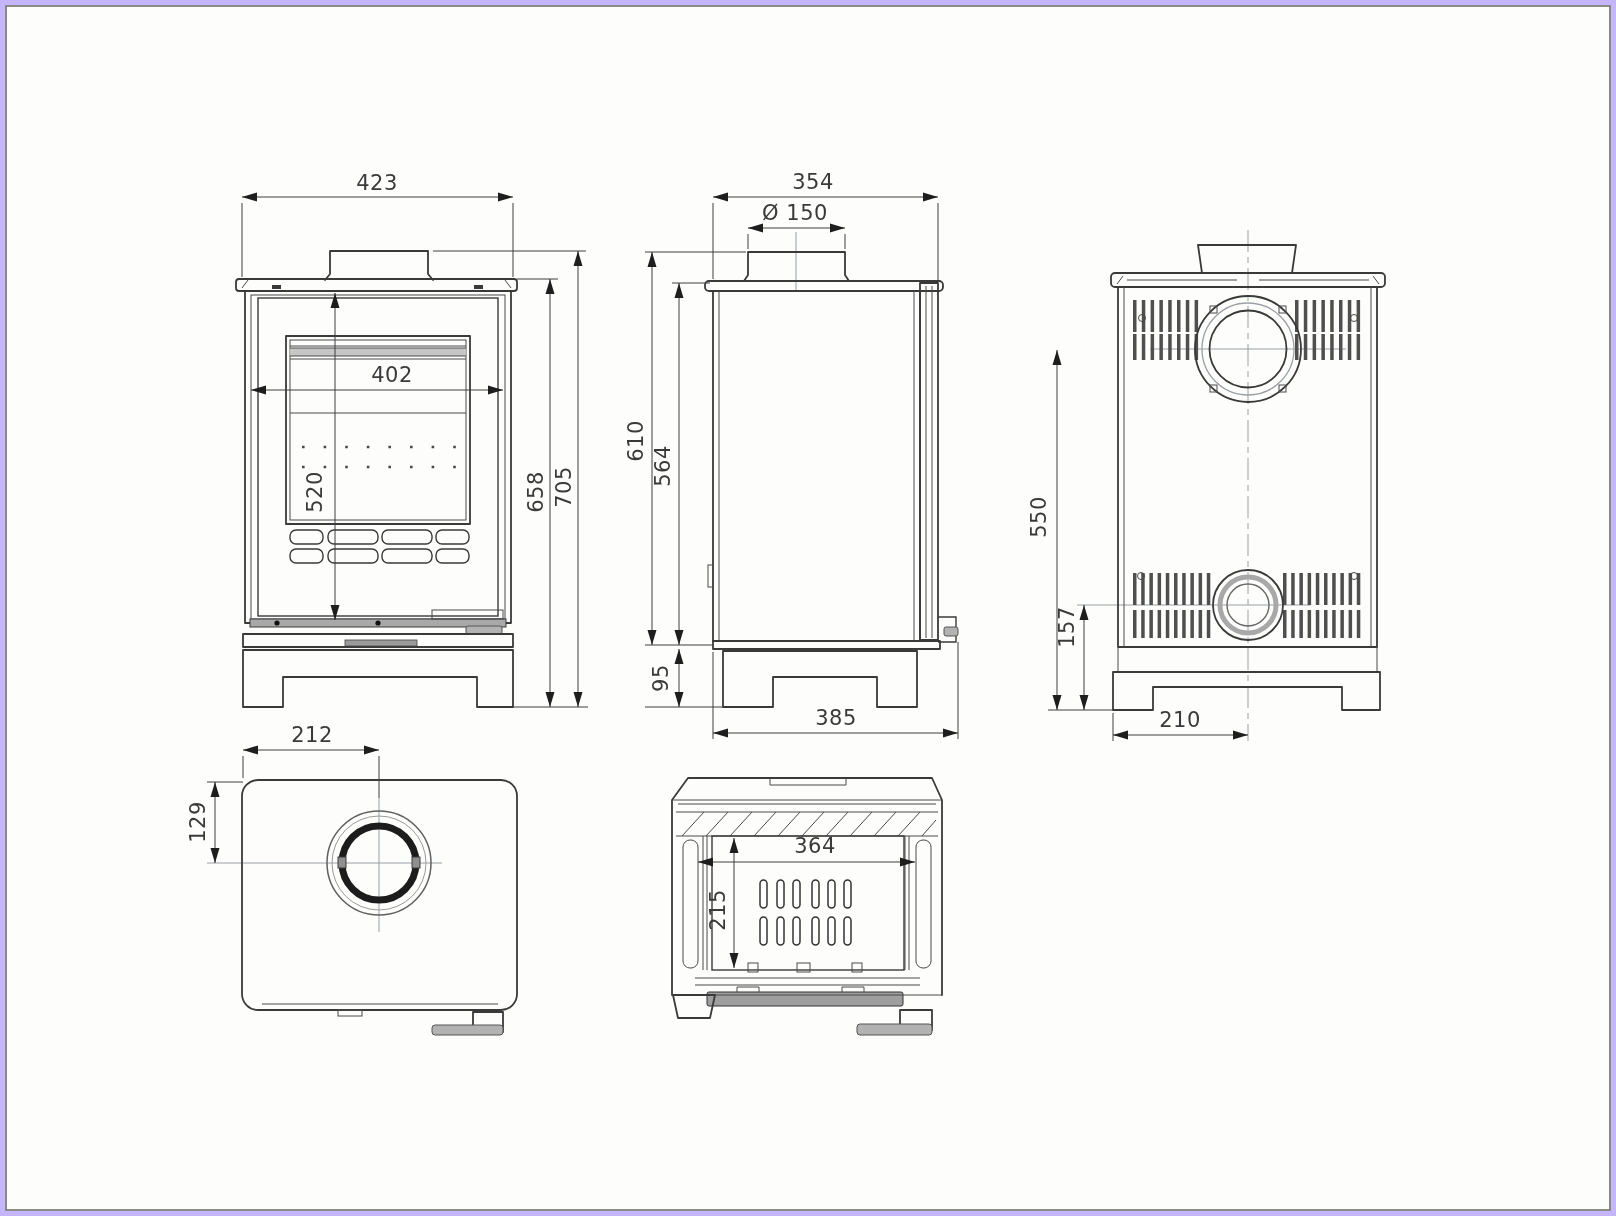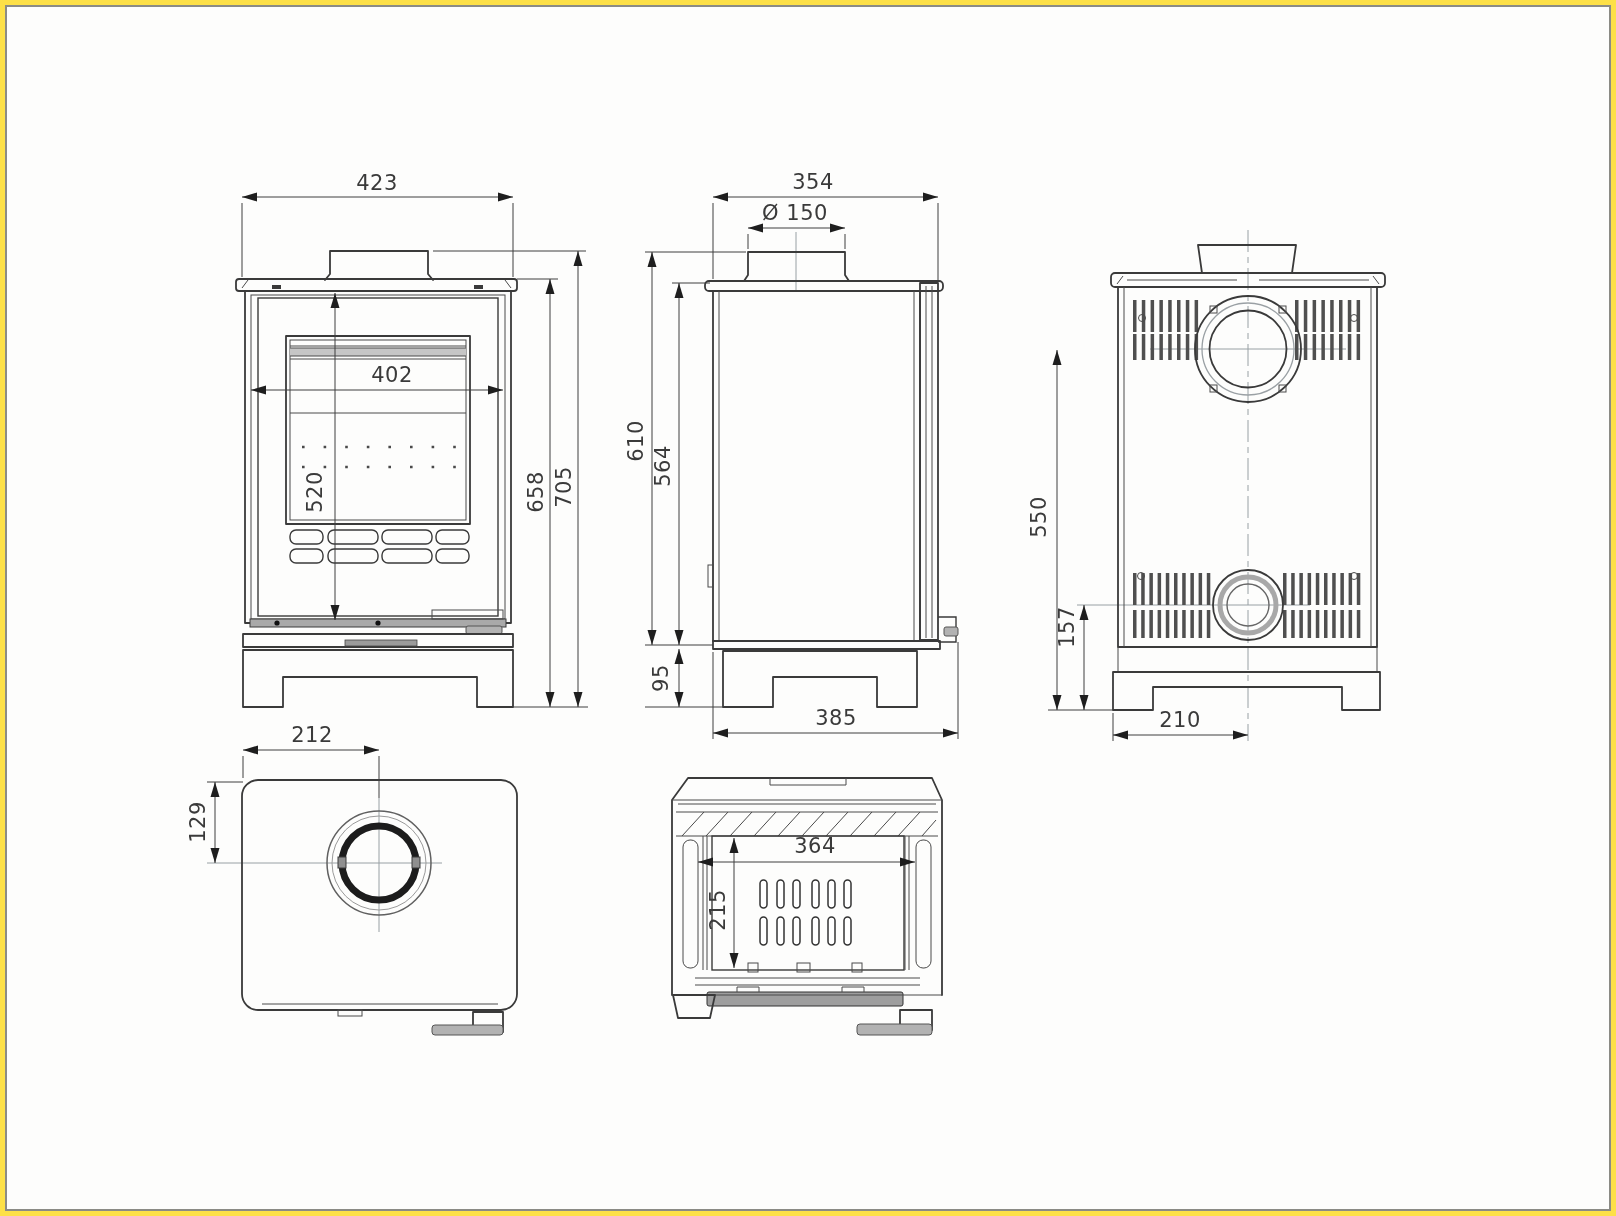--- a/index.html
+++ b/index.html
@@ -1,16 +1,16 @@
 <!DOCTYPE html>
 <html><head>
 <meta charset="utf-8">
 <style>
   html,body{margin:0;padding:0;background:#888;}
-  .canvas{position:relative;width:1616px;height:1216px;overflow:hidden;background:#fde047;}
+  .canvas{position:relative;width:1616px;height:1216px;overflow:hidden;background:#c4b5fd;}
   .frame-gray{position:absolute;inset:5px;background:#8b8b85;}
   .paper{position:absolute;inset:7px;background:#fdfdfc;}
   svg{position:absolute;left:0;top:0;width:1616px;height:1216px;}
   .ol{stroke:#3a3a3a;stroke-width:1.8;fill:none;stroke-linejoin:round;stroke-linecap:round;}
   .l1{stroke:#4a4a4a;stroke-width:1;fill:none;}
   .l15{stroke:#3a3a3a;stroke-width:1.4;fill:none;}
   .lt{stroke:#98a0a4;stroke-width:1;fill:none;}
   .dim{stroke:#3f3f3f;stroke-width:1;fill:none;}
   .arr{fill:#1e1e1e;stroke:none;}
   .vent{stroke:#4f4f4f;fill:none;}

